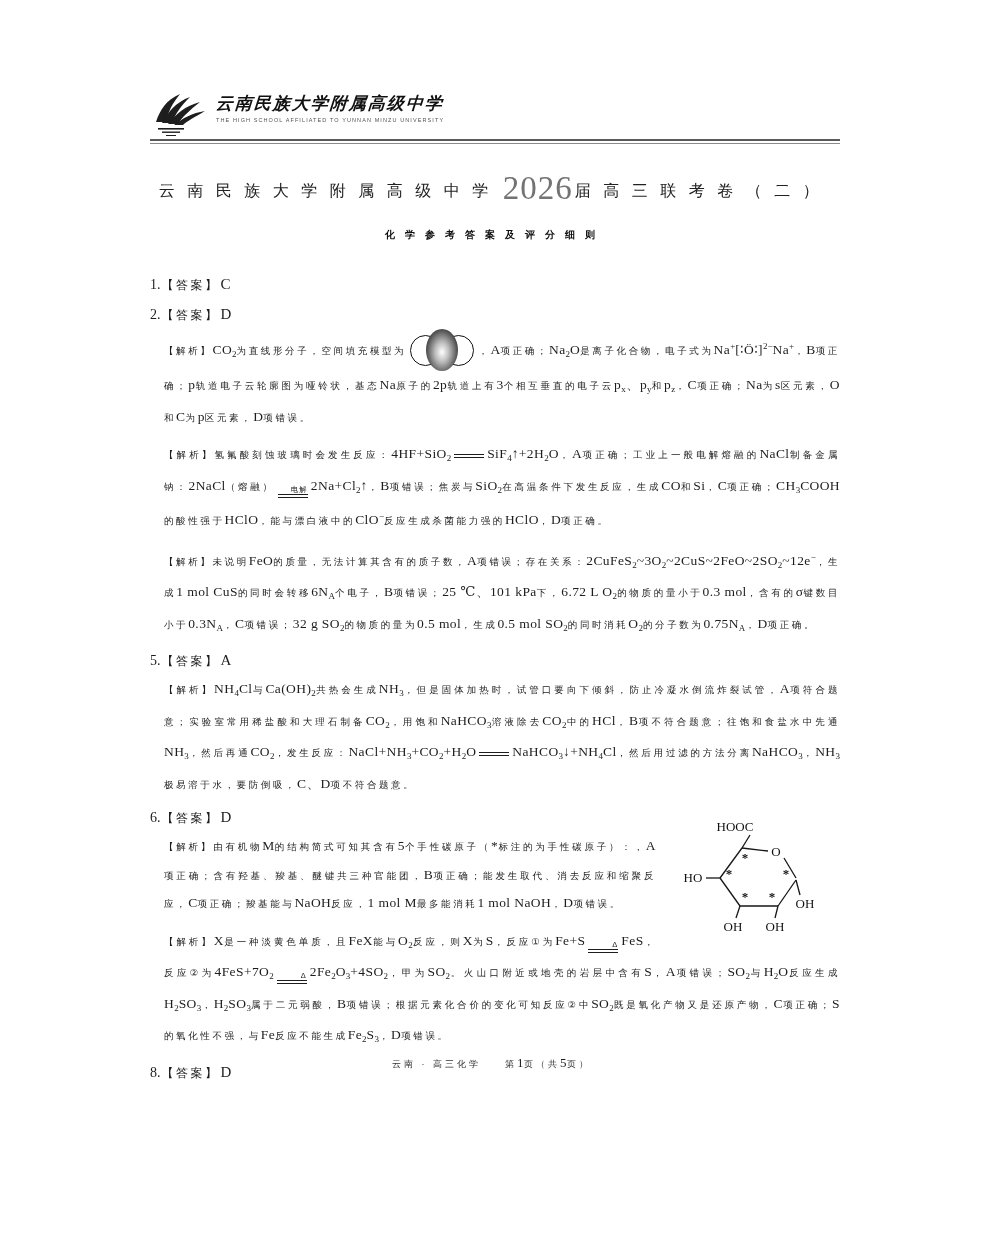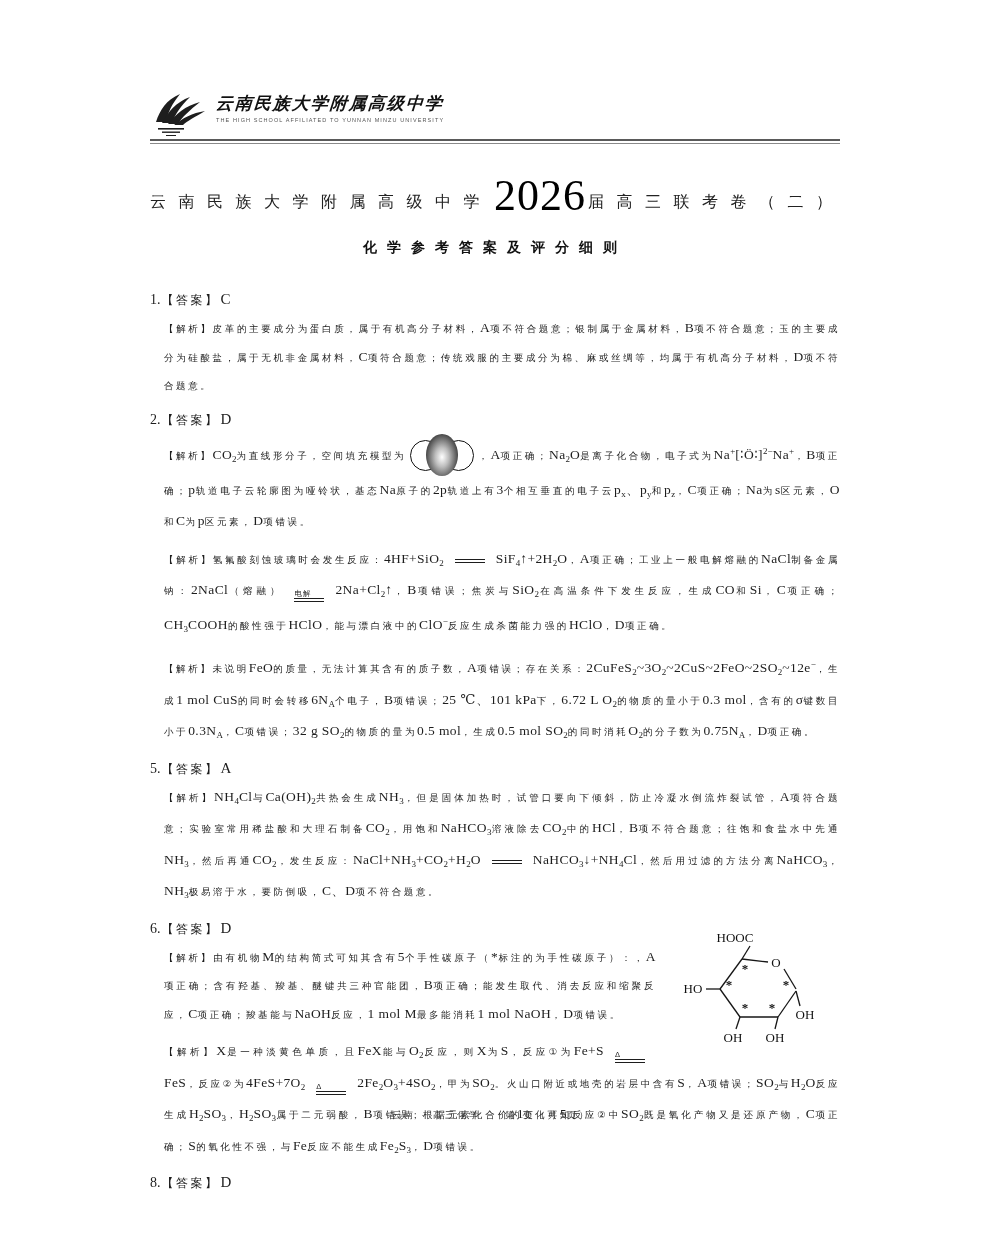--- a/index.html
+++ b/index.html
@@ -10,60 +10,60 @@
   
   .logo-row{margin-top:92px;display:flex;align-items:flex-start;height:42px;}
   .logo-mark{flex:0 0 auto;margin-right:8px;}
   .logo-text .cn{font-size:17px;font-weight:bold;font-style:italic;letter-spacing:2px;color:#111;
                  font-family:"Liberation Serif","DejaVu Serif",serif;transform:skewX(-4deg);}
   .logo-text .en{font-size:5.5px;letter-spacing:1.1px;color:#555;margin-top:2px;white-space:nowrap;}
   .double-rule{margin-top:5px;height:2px;border-top:2px solid #5a5a5a;border-bottom:1px solid #8a8a8a;}
 
   .title-line{text-align:center;margin-top:26px;white-space:nowrap;}
   .title-cn{font-size:16px;letter-spacing:12.5px;color:#222;}
-  .title-year{font-family:"Liberation Serif","DejaVu Serif",serif;font-size:44px;letter-spacing:1px;
-              vertical-align:-3px;margin:0 2px;color:#000000;}
+  .title-year{font-family:"Liberation Serif","DejaVu Serif",serif;font-size:33px;letter-spacing:1px;
+              vertical-align:-3px;margin:0 2px;color:#737373;}
   .subtitle-line{text-align:center;margin-top:17px;}
-  .subtitle{font-size:14px;font-weight:bold;letter-spacing:10px;color:#111;}
+  .subtitle{font-size:10px;font-weight:bold;letter-spacing:10px;color:#111;}
 
   
   .questions{margin-top:32px;}
   .question{margin-bottom:9px;}
   .q-head{line-height:20px;}
   .q-number{font-family:"Liberation Serif","DejaVu Serif",serif;font-size:14px;}
   .ans-label{font-size:12px;letter-spacing:2.5px;margin:0 1px;}
   .ans-letter{font-family:"Liberation Serif","DejaVu Serif",serif;font-size:15px;}
   .q-analysis{margin:4px 0 0 14px;text-align:justify;line-height:26.5px;}
   .seg-cn{font-size:9.5px;letter-spacing:2.6px;}
   .seg-f{font-family:"Liberation Serif","DejaVu Serif",serif;font-size:13.5px;letter-spacing:.4px;}
   .seg-f sub{font-size:9px;vertical-align:-3px;letter-spacing:0;}
   .seg-f sup{font-size:9px;vertical-align:5px;letter-spacing:0;}
 
   
-  .eq-wrap{display:inline-block;text-align:left;vertical-align:-2px;margin:0 11px;}
+  .eq-wrap{display:inline-block;text-align:right;vertical-align:-2px;margin:0 3px;}
   .eq-over{display:block;font-size:7.5px;letter-spacing:1px;line-height:8px;color:#222;}
   .eq-base{display:block;width:30px;height:4px;box-sizing:border-box;
            border-top:1.5px solid #1d1d1d;border-bottom:1.5px solid #1d1d1d;margin:0 auto 2px auto;}
 
   
   .co2-model{display:inline-block;position:relative;width:64px;height:42px;vertical-align:middle;margin:0 4px;}
   .co2-o{position:absolute;width:29px;height:29px;border:1.6px solid #111;border-radius:50%;background:#fff;top:6px;}
   .co2-o-left{left:0;}
   .co2-o-right{right:0;}
   .co2-c{position:absolute;left:16px;top:0;width:32px;height:42px;border-radius:50%;z-index:2;
          background:radial-gradient(ellipse at 50% 55%, #ffffff 0%, #bdbdbd 30%, #4a4a4a 70%, #0e0e0e 100%);}
 
   
   .m-structure{float:right;margin:-14px 0 4px 16px;}
   .m-structure line{stroke:#161616;stroke-width:1.3;}
   .m-structure text{font-family:"Liberation Serif","DejaVu Serif",serif;font-size:13px;fill:#111;}
   .m-structure text.star{font-size:13px;font-weight:bold;}
 
   
-  .footer{position:absolute;left:0;top:1104px;width:100%;text-align:center;}
+  .footer{position:absolute;left:0;top:1053px;width:100%;text-align:center;}
   .footer .seg-cn{font-size:9px;letter-spacing:3px;color:#333;}
   .footer .seg-f{font-size:13px;}
 </style>
 </head>
 <body>
 
 <div class="page">
   <div class="content">
 
     <div class="logo-row">
@@ -91,21 +91,20 @@
     <div class="subtitle-line">
       <span class="subtitle">化学参考答案及评分细则</span>
     </div>
 
     <div class="questions">
 
       <div class="question">
         <div class="q-head">
           <span class="q-number">1.</span><span class="ans-label">【答案】</span><span class="ans-letter">C</span>
         </div>
-        <p class="q-analysis"><span class="seg-cn">【解析】皮革的主要成分为蛋白质，属于有机高分子材料，</span><span class="seg-f">A</span><span class="seg-cn">项不符合题意；银制属于金属材料，</span><span class="seg-f">B</span><span class="seg-cn">项不符合题意；玉的主要成分为硅酸盐，属于无机非金属材料，</span><span class="seg-f">C</span><span class="seg-cn">项符合题意；传统戏服的主要成分为棉、麻或丝绸等，均属于有机高分子材料，</span><span class="seg-f">D</span><span class="seg-cn">项不符合题意。</span></p>
       </div>
 
       <div class="question">
         <div class="q-head">
           <span class="q-number">2.</span><span class="ans-label">【答案】</span><span class="ans-letter">D</span>
         </div>
         <p class="q-analysis"><span class="seg-cn">【解析】</span><span class="seg-f">CO<sub>2</sub></span><span class="seg-cn">为直线形分子，空间填充模型为</span><span class="co2-model"><span class="co2-o co2-o-left"></span><span class="co2-c"></span><span class="co2-o co2-o-right"></span></span><span class="seg-cn">，</span><span class="seg-f">A</span><span class="seg-cn">项正确；</span><span class="seg-f">Na<sub>2</sub>O</span><span class="seg-cn">是离子化合物，电子式为</span><span class="seg-f">Na<sup>+</sup>[∶Ö∶]<sup>2−</sup>Na<sup>+</sup></span><span class="seg-cn">，</span><span class="seg-f">B</span><span class="seg-cn">项正确；</span><span class="seg-f">p</span><span class="seg-cn">轨道电子云轮廓图为哑铃状，基态</span><span class="seg-f">Na</span><span class="seg-cn">原子的</span><span class="seg-f">2p</span><span class="seg-cn">轨道上有</span><span class="seg-f">3</span><span class="seg-cn">个相互垂直的电子云</span><span class="seg-f">p<sub>x</sub>、p<sub>y</sub></span><span class="seg-cn">和</span><span class="seg-f">p<sub>z</sub></span><span class="seg-cn">，</span><span class="seg-f">C</span><span class="seg-cn">项正确；</span><span class="seg-f">Na</span><span class="seg-cn">为</span><span class="seg-f">s</span><span class="seg-cn">区元素，</span><span class="seg-f">O</span><span class="seg-cn">和</span><span class="seg-f">C</span><span class="seg-cn">为</span><span class="seg-f">p</span><span class="seg-cn">区元素，</span><span class="seg-f">D</span><span class="seg-cn">项错误。</span></p>
       </div>
 
       <div class="question">

